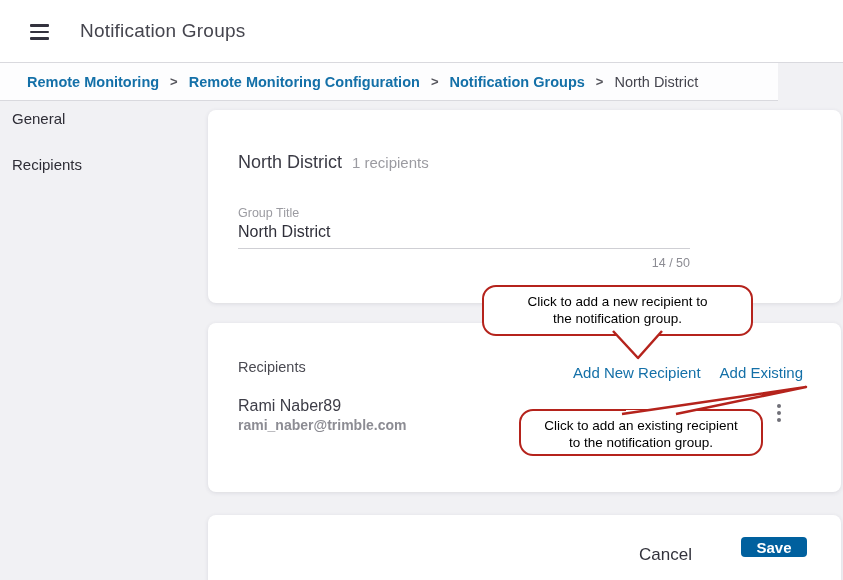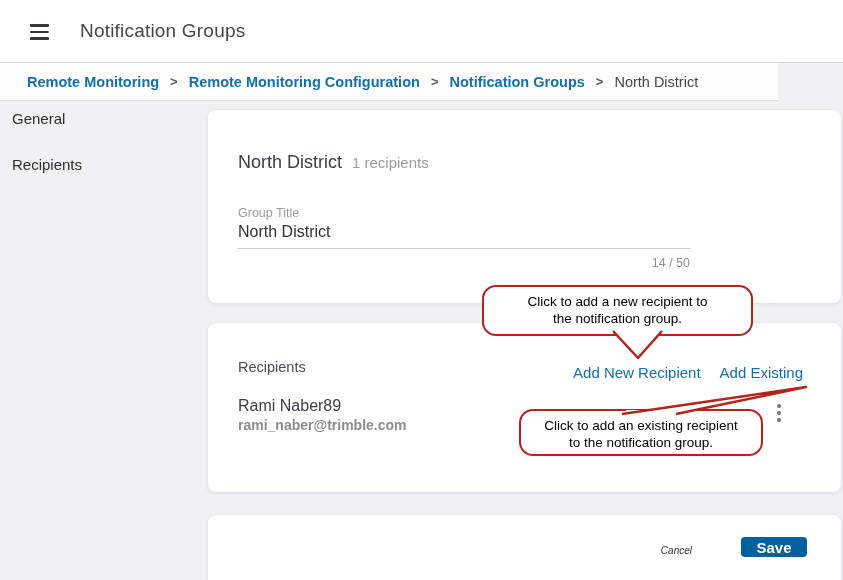--- a/index.html
+++ b/index.html
@@ -65,22 +65,22 @@
   .rc-links { position:absolute; top:41px; right:38px; display:flex; gap:19px; }
   .rc-link { color:#1470a8; font-size:15px; font-weight:400; cursor:pointer; text-decoration:none; white-space:nowrap; }
   .rc-name { position:absolute; left:30px; top:74px; font-size:16px; color:#3d3d47; }
   .rc-email { position:absolute; left:30px; top:94px; font-size:14px; color:#8c8c93;font-weight:bold; }
   .kebab { position:absolute; right:58px; top:79px; cursor:pointer; padding:2px; }
   .kebab i { display:block; width:4px; height:4px; border-radius:50%; background:#707078; margin-bottom:3px; }
   .kebab i:last-child { margin-bottom:0; }
 
   
   .cancel-btn {
-    position:absolute; right:143px; top:29px; font-size:10px; color:#33333c;
-    background:none; border:none; cursor:pointer; font-family:"Liberation Sans", sans-serif;font-style:italic;
+    position:absolute; right:143px; top:29px; font-size:17px; color:#33333c;
+    background:none; border:none; cursor:pointer; font-family:"Liberation Sans", sans-serif;
   }
   .save-btn {
     position:absolute; right:34px; top:22px; width:66px; height:20px;
     background:#00609e; color:#ffffff; font-size:15px; font-weight:700;
     border:none; border-radius:4px; cursor:pointer; font-family:"Liberation Sans", sans-serif;
   }
 
   
   .callout {
     position:absolute; background:#ffffff; border:2.5px solid #b5231c; border-radius:14px;

